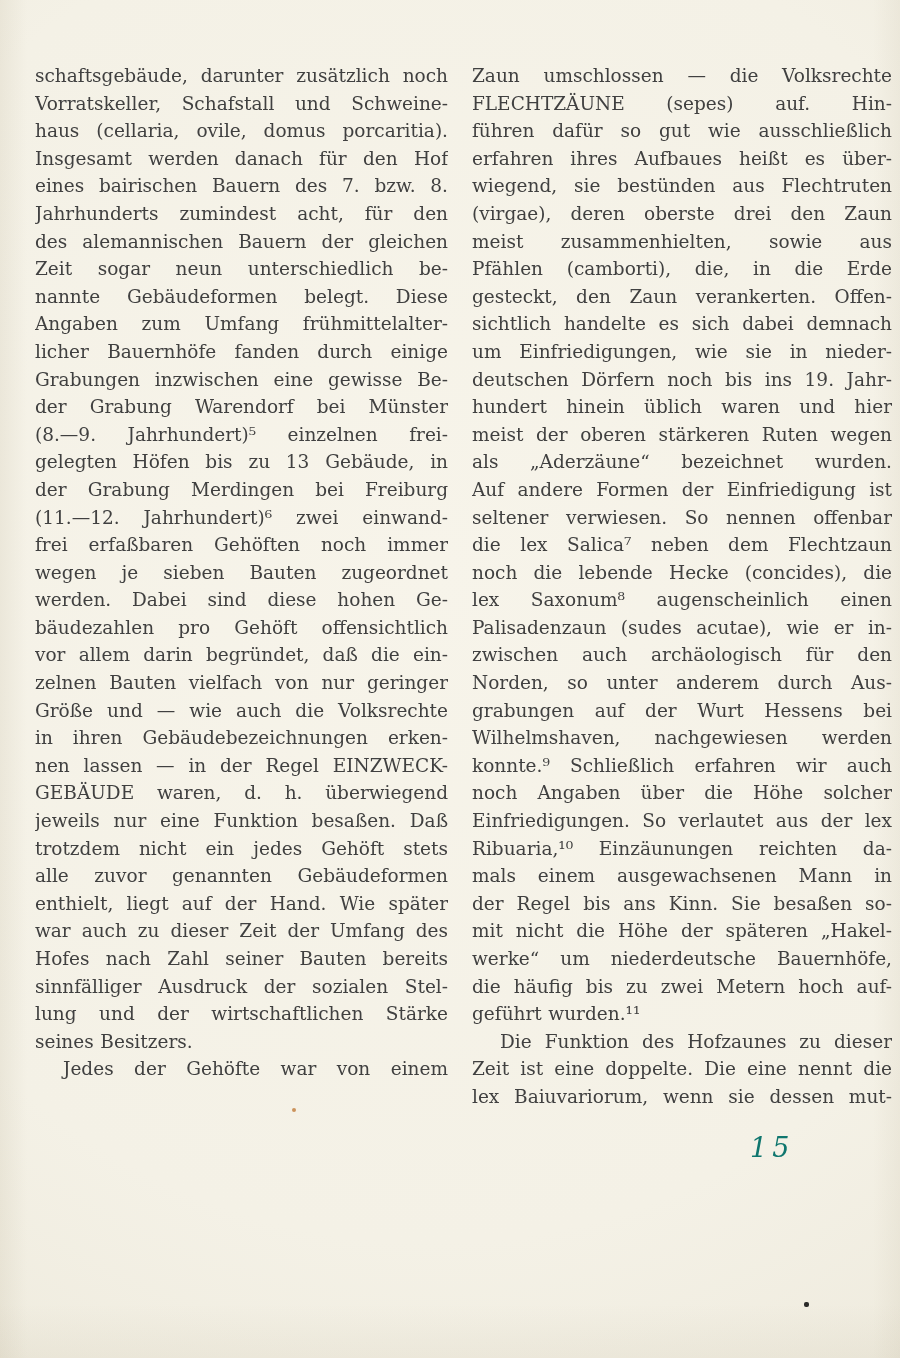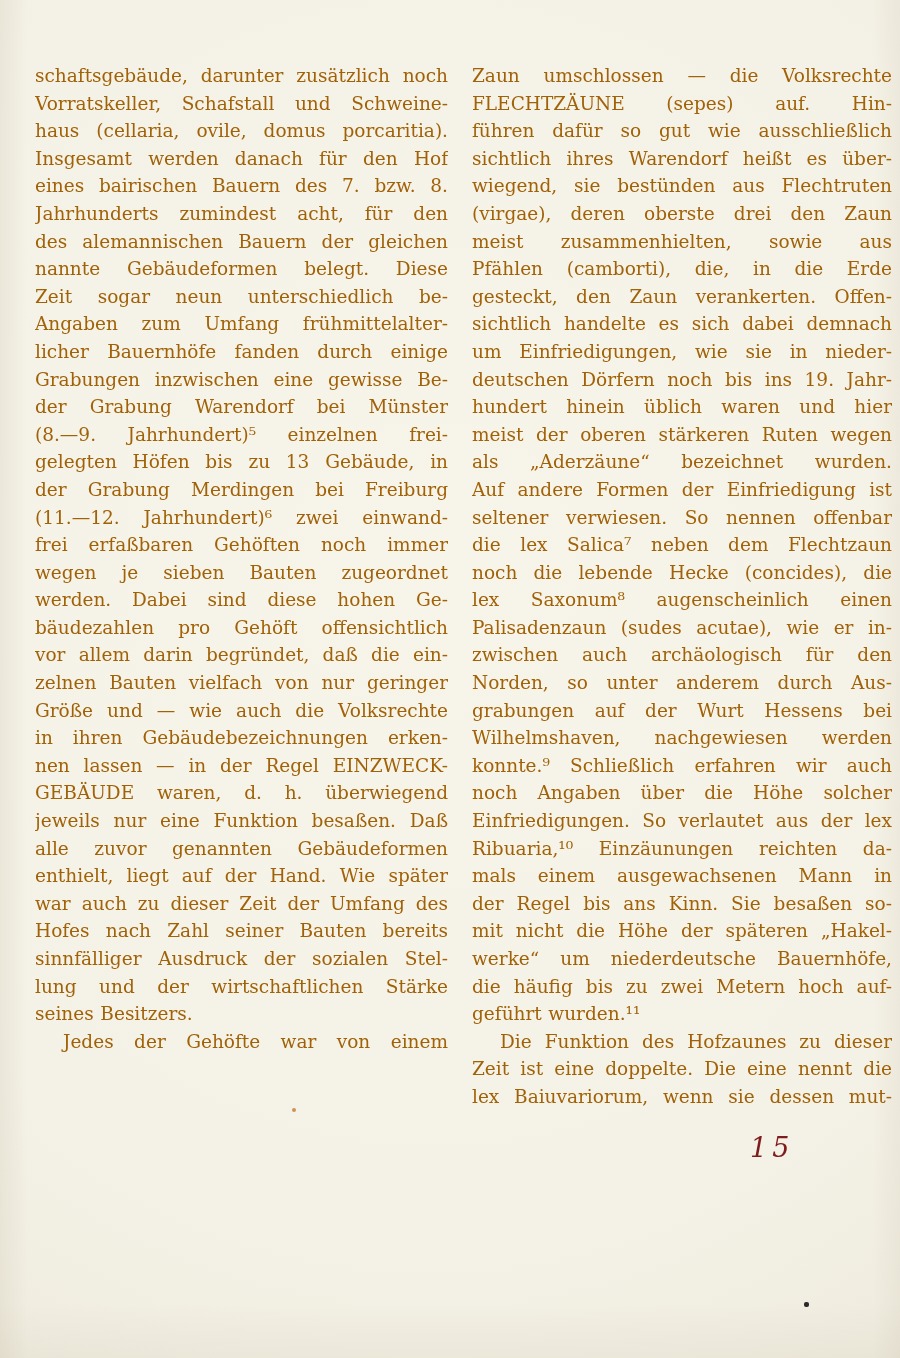--- a/index.html
+++ b/index.html
@@ -15,88 +15,89 @@
   }
   .paper::after{
     content:"";position:absolute;inset:0;
     background:linear-gradient(90deg, rgba(190,180,155,.18) 0, rgba(190,180,155,0) 3%),
                linear-gradient(270deg, rgba(190,180,155,.14) 0, rgba(190,180,155,0) 3%),
                linear-gradient(0deg, rgba(190,180,155,.12) 0, rgba(190,180,155,0) 4%);
     pointer-events:none;
   }
   .column{
     position:absolute;top:62px;
-    font-size:18.5px;line-height:27.6px;color:#a16207;
+    font-size:18.5px;line-height:27.6px;color:#404040;
   }
   .col-left{left:35px;width:413px;}
   .col-right{left:472px;width:420px;}
   .line{
     height:27.6px;overflow:hidden;
     text-align:justify;text-align-last:justify;
     word-spacing:.04em;
   }
   .line.e{text-align-last:left;}
   .line.i{text-indent:28px;}
   .page-number{
     position:absolute;left:750px;top:1132px;width:60px;
-    font-style:italic;font-size:27px;color:#7f1d1d;
+    font-style:italic;font-size:27px;color:#0f766e;
     letter-spacing:5px;text-align:left;
   }
   .speck{position:absolute;border-radius:50%;}
   .speck-1{left:292px;top:1108px;width:4px;height:4px;background:#c07a3a;opacity:.8;}
   .speck-2{left:804px;top:1302px;width:5px;height:5px;background:#2a2a28;border-radius:2px;}
 </style>
 </head>
 <body>
 
 <div class="paper"></div>
 
 <div class="column col-left">
     <div class="line">schaftsgebäude, darunter zusätzlich noch</div>
     <div class="line">Vorratskeller, Schafstall und Schweine-</div>
     <div class="line">haus (cellaria, ovile, domus porcaritia).</div>
     <div class="line">Insgesamt werden danach für den Hof</div>
     <div class="line">eines bairischen Bauern des 7. bzw. 8.</div>
     <div class="line">Jahrhunderts zumindest acht, für den</div>
     <div class="line">des alemannischen Bauern der gleichen</div>
+    <div class="line">Zeit sogar neun unterschiedlich be-</div>
     <div class="line">nannte Gebäudeformen belegt. Diese</div>
-    <div class="line">Zeit sogar neun unterschiedlich be-</div>
     <div class="line">Angaben zum Umfang frühmittelalter-</div>
     <div class="line">licher Bauernhöfe fanden durch einige</div>
     <div class="line">Grabungen inzwischen eine gewisse Be-</div>
     <div class="line">der Grabung Warendorf bei Münster</div>
     <div class="line">(8.—9. Jahrhundert)⁵ einzelnen frei-</div>
     <div class="line">gelegten Höfen bis zu 13 Gebäude, in</div>
     <div class="line">der Grabung Merdingen bei Freiburg</div>
     <div class="line">(11.—12. Jahrhundert)⁶ zwei einwand-</div>
     <div class="line">frei erfaßbaren Gehöften noch immer</div>
     <div class="line">wegen je sieben Bauten zugeordnet</div>
     <div class="line">werden. Dabei sind diese hohen Ge-</div>
     <div class="line">bäudezahlen pro Gehöft offensichtlich</div>
     <div class="line">vor allem darin begründet, daß die ein-</div>
     <div class="line">zelnen Bauten vielfach von nur geringer</div>
     <div class="line">Größe und — wie auch die Volksrechte</div>
     <div class="line">in ihren Gebäudebezeichnungen erken-</div>
     <div class="line">nen lassen — in der Regel EINZWECK-</div>
     <div class="line">GEBÄUDE waren, d. h. überwiegend</div>
     <div class="line">jeweils nur eine Funktion besaßen. Daß</div>
+    <div class="line">trotzdem nicht ein jedes Gehöft stets</div>
     <div class="line">alle zuvor genannten Gebäudeformen</div>
     <div class="line">enthielt, liegt auf der Hand. Wie später</div>
     <div class="line">war auch zu dieser Zeit der Umfang des</div>
     <div class="line">Hofes nach Zahl seiner Bauten bereits</div>
     <div class="line">sinnfälliger Ausdruck der sozialen Stel-</div>
     <div class="line">lung und der wirtschaftlichen Stärke</div>
     <div class="line e">seines Besitzers.</div>
     <div class="line i">Jedes der Gehöfte war von einem</div>
   </div>
 <div class="column col-right">
     <div class="line">Zaun umschlossen — die Volksrechte</div>
     <div class="line">FLECHTZÄUNE (sepes) auf. Hin-</div>
     <div class="line">führen dafür so gut wie ausschließlich</div>
-    <div class="line">sichtlich ihres Warendorf heißt es über-</div>
+    <div class="line">erfahren ihres Aufbaues heißt es über-</div>
     <div class="line">wiegend, sie bestünden aus Flechtruten</div>
     <div class="line">(virgae), deren oberste drei den Zaun</div>
     <div class="line">meist zusammenhielten, sowie aus</div>
     <div class="line">Pfählen (camborti), die, in die Erde</div>
     <div class="line">gesteckt, den Zaun verankerten. Offen-</div>
     <div class="line">sichtlich handelte es sich dabei demnach</div>
     <div class="line">um Einfriedigungen, wie sie in nieder-</div>
     <div class="line">deutschen Dörfern noch bis ins 19. Jahr-</div>
     <div class="line">hundert hinein üblich waren und hier</div>
     <div class="line">meist der oberen stärkeren Ruten wegen</div>

